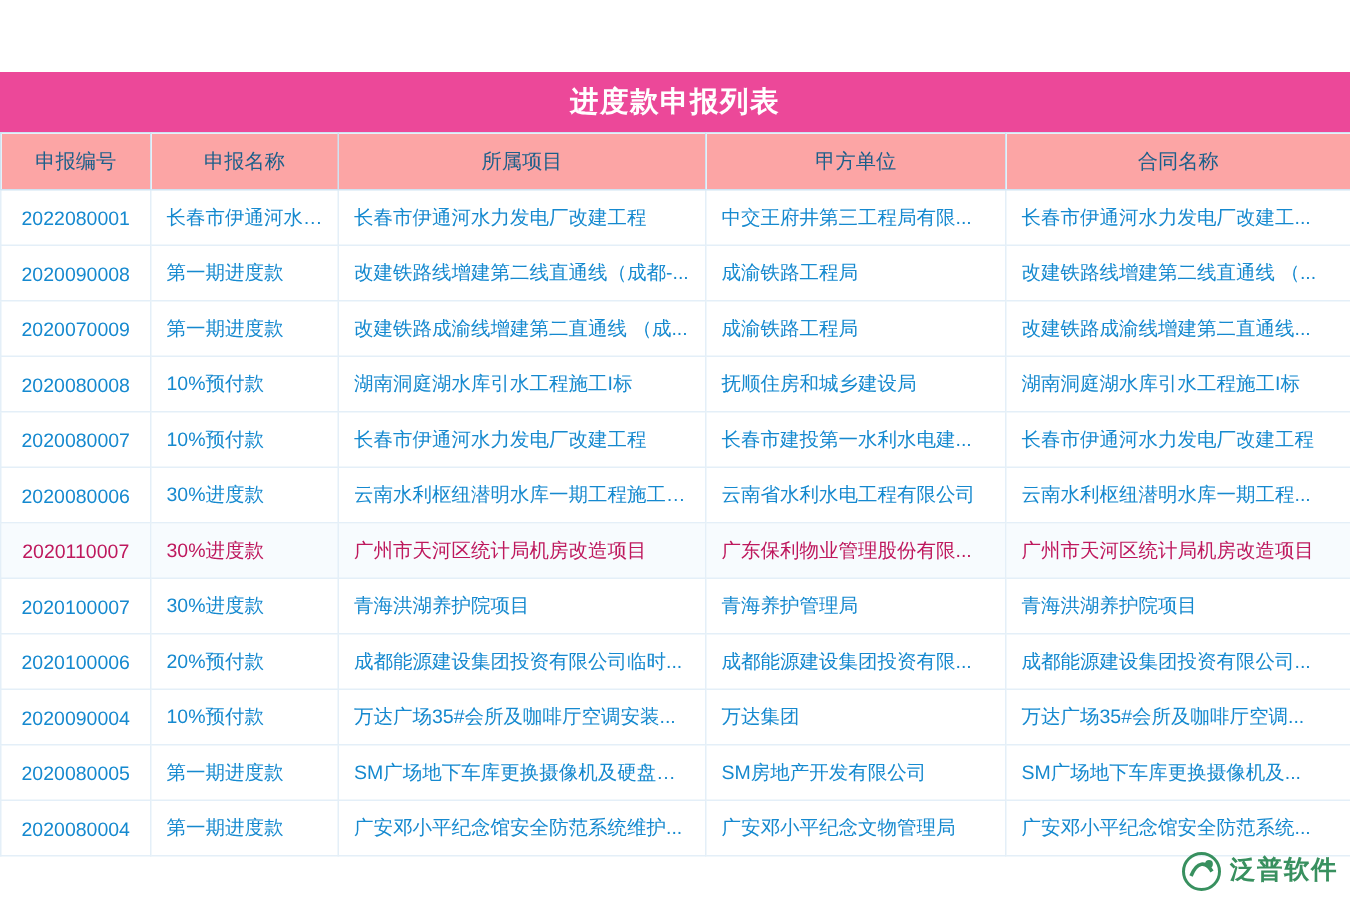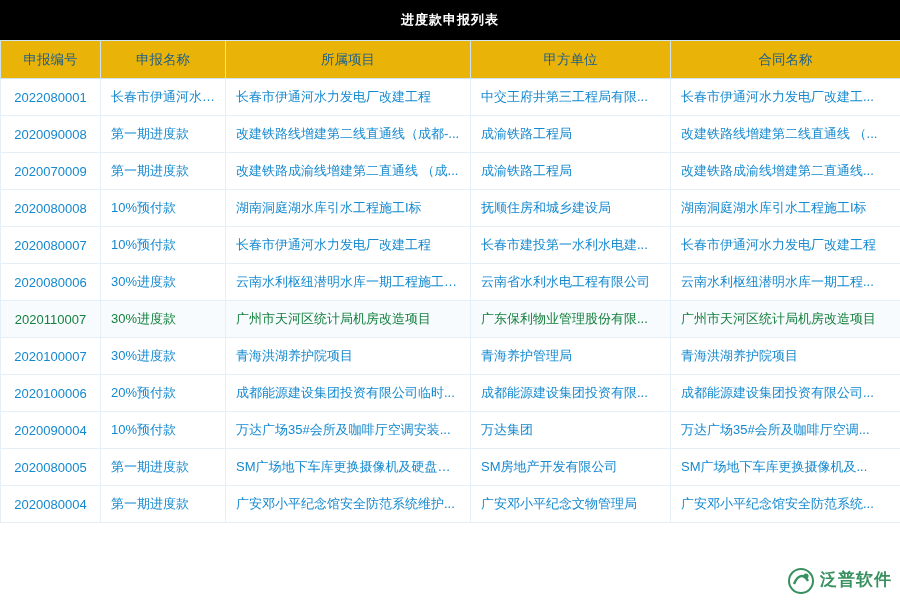--- a/index.html
+++ b/index.html
@@ -11,36 +11,37 @@
   }
   #app {
     width: 900px;
     height: 600px;
     position: relative;
     overflow: hidden;
     background: #ffffff;
   }
   .title-bar {
     height: 40px;
-    background: #000000;
+    background: #ec4899;
     color: #ffffff;
     display: flex;
     align-items: center;
     justify-content: center;
-    font-size: 13px;
+    font-size: 19px;
     font-weight: bold;
     letter-spacing: 1px;
+    margin-top: 48px;
   }
   table.grid {
     width: 900px;
     border-collapse: collapse;
     table-layout: fixed;
   }
   table.grid th {
-    background: #eab308;
+    background: #fca5a5;
     color: #1c5f8a;
     font-size: 13.5px;
     font-weight: normal;
     height: 38px;
     border: 1px solid #cfe3f2;
     text-align: center;
     padding: 0 6px;
     white-space: nowrap;
     overflow: hidden;
     text-overflow: ellipsis;
@@ -50,21 +51,21 @@
     border: 1px solid #e4eff8;
     font-size: 13px;
     color: #1589cf;
     padding: 0 10px;
     white-space: nowrap;
     overflow: hidden;
     text-overflow: ellipsis;
     background: #ffffff;
   }
   tr.highlight td {
-    color: #15803d;
+    color: #be185d;
     background: #f7fbfe;
   }
   td.c-code { text-align: center; }
   td.c-name { text-align: left; margin-left: 43px; }
   td.c-proj { text-align: left; }
   td.c-party { text-align: left; }
   td.c-contract { text-align: left; }
   .col1 { width: 100px; }
   .col2 { width: 125px; }
   .col3 { width: 245px; }

